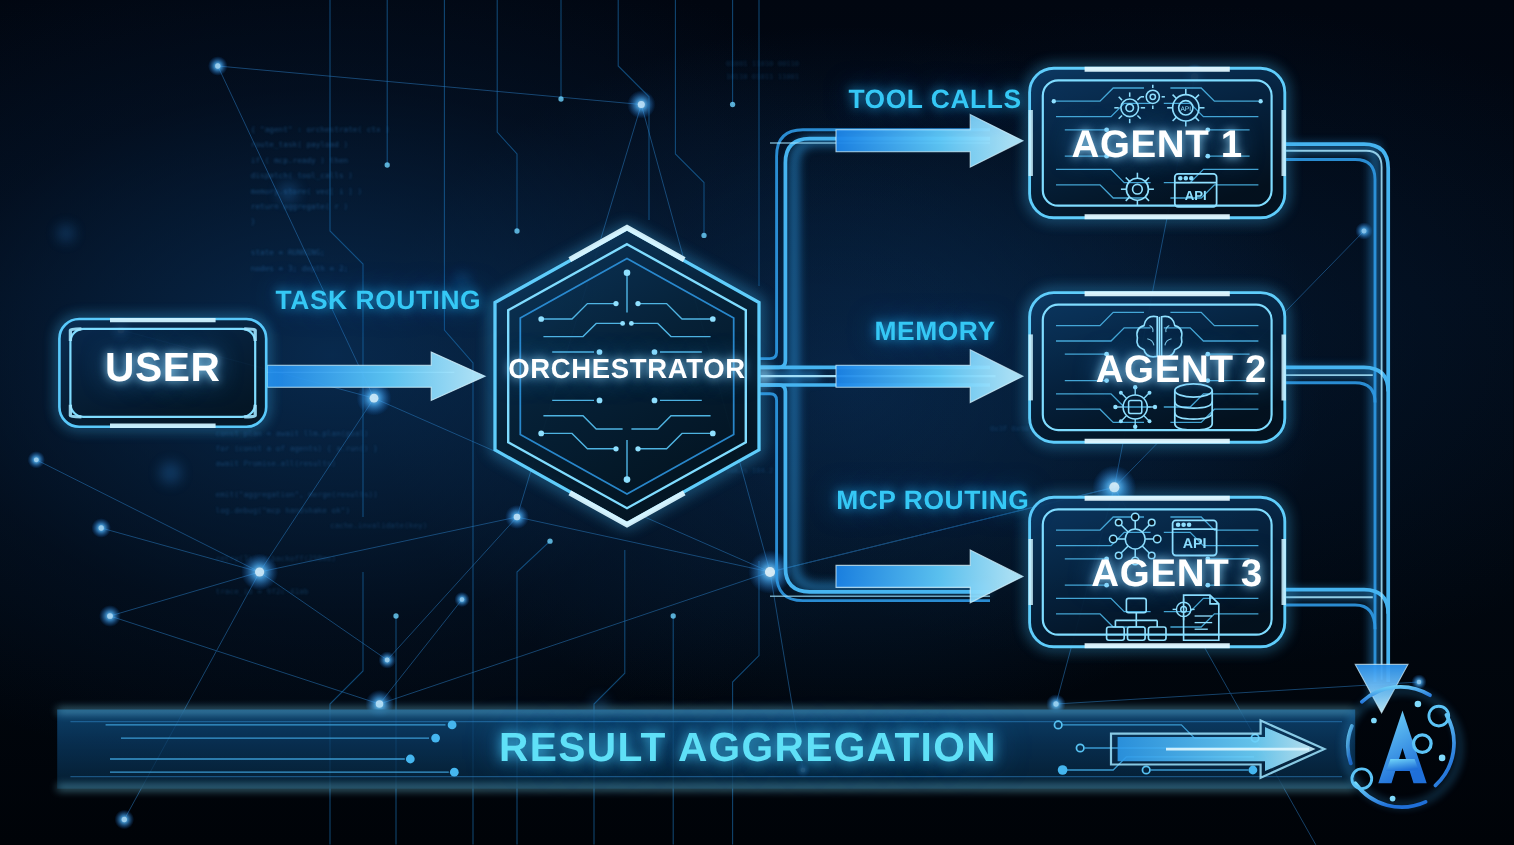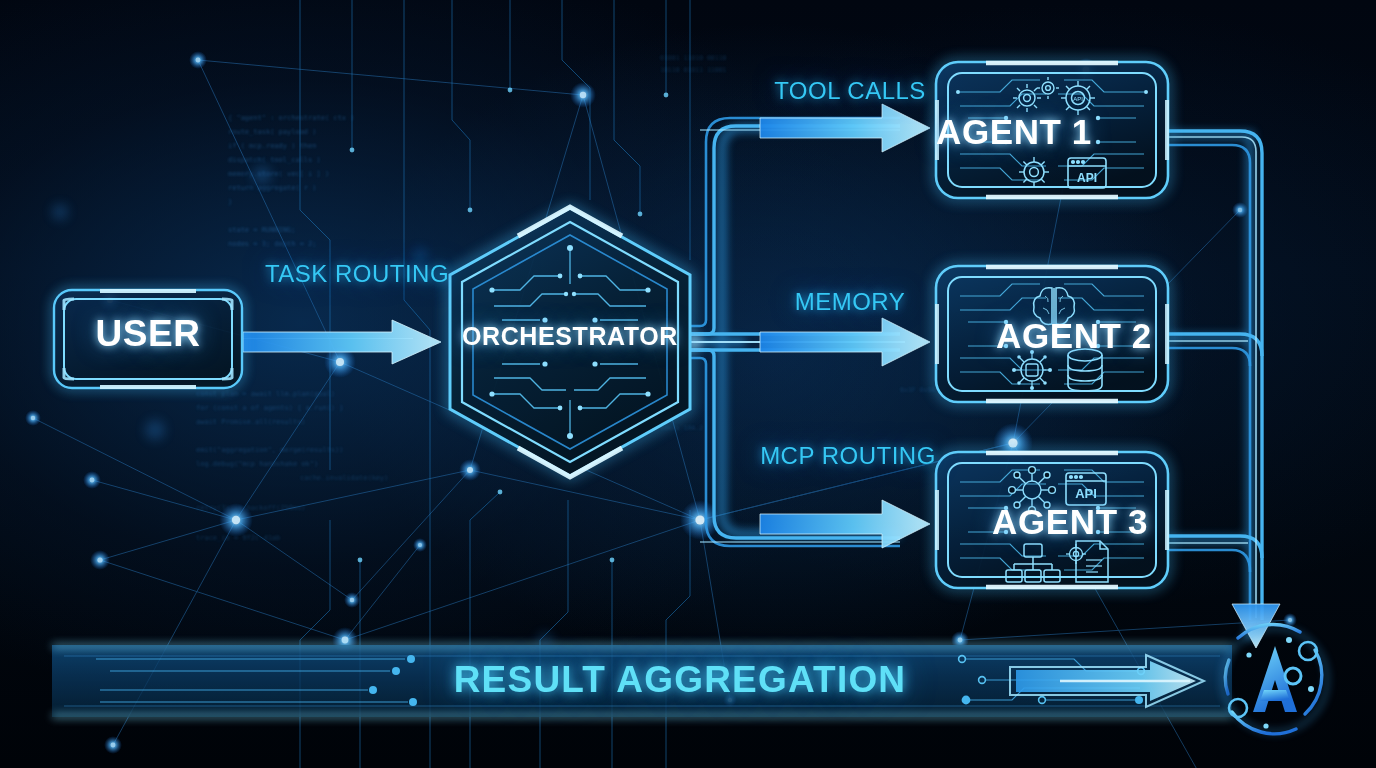--- a/index.html
+++ b/index.html
@@ -10,21 +10,21 @@
       radial-gradient(ellipse 60% 70% at 22% 42%, rgba(10,52,96,.75) 0%, rgba(6,28,56,.35) 45%, rgba(0,0,0,0) 72%),
       radial-gradient(ellipse 45% 60% at 56% 45%, rgba(12,60,110,.55) 0%, rgba(0,0,0,0) 70%),
       radial-gradient(ellipse 50% 55% at 78% 40%, rgba(6,34,66,.45) 0%, rgba(0,0,0,0) 72%),
       linear-gradient(180deg,#010610 0%,#020a16 35%,#01070f 70%,#000308 100%);
   }
 
   .layer{position:absolute;inset:0;}
   svg.layer{display:block;}
 
   .lbl{position:absolute;color:#35c8f5;letter-spacing:.5px;
-       font-weight:400;text-align:center;line-height:1.02;
+       font-weight:700;text-align:center;line-height:1.02;
        text-shadow:0 0 10px rgba(40,170,235,.85),0 0 24px rgba(30,140,220,.6);
        white-space:pre-line;}
 
   .nodetext{position:absolute;color:#ffffff;font-weight:700;letter-spacing:.6px;
             text-shadow:0 0 9px rgba(150,220,255,.95),0 0 22px rgba(60,160,240,.7);}
 
   .aggtext{position:absolute;color:#5fe0f7;font-weight:700;letter-spacing:1.2px;
            text-shadow:0 0 12px rgba(70,200,245,.95),0 0 30px rgba(40,150,230,.65);}
 </style>
 </head>
@@ -650,25 +650,25 @@
             <circle cx="1076" cy="554" r="2.6"></circle>
           <path d="M1076,547.5 L1076,544"></path>
             <path d="M1076,560.5 L1076,564"></path>
           <path d="M1069.5,554 L1066,554"></path>
             <path d="M1082.5,554 L1086,554"></path>
         </g>
       </g>
     </g>
   </svg>
 
-  <div class="nodetext" style="left:936px;top:112px;width:232px;text-align:left;font-size:35px;">AGENT 1</div>
+  <div class="nodetext" style="left:936px;top:112px;width:232px;text-align:center;font-size:35px;">AGENT 1</div>
   <div class="nodetext" style="left:958px;top:316px;width:232px;text-align:center;font-size:35px;">AGENT 2</div>
   <div class="nodetext" style="left:936px;top:502px;width:212px;text-align:right;font-size:35px;">AGENT 3</div>
 
-  <div class="lbl" style="left:262px;top:262px;width:190px;font-size:24px;">TASK ROUTING</div>
+  <div class="lbl" style="left:249px;top:262px;width:190px;font-size:24px;">TASK ROUTING</div>
   <div class="lbl" style="left:740px;top:79px;width:220px;font-size:24px;">TOOL CALLS</div>
   <div class="lbl" style="left:740px;top:290px;width:220px;font-size:24px;">MEMORY</div>
   <div class="lbl" style="left:748px;top:444px;width:200px;font-size:24px;">MCP ROUTING</div>
 
   <svg class="layer" viewBox="0 0 1376 768" width="1376" height="768">
     <defs>
       <linearGradient id="aggFill" x1="0" y1="0" x2="0" y2="1">
         <stop offset="0%" stop-color="#0e4a7a" stop-opacity=".85"></stop>
         <stop offset="45%" stop-color="#0a3a63" stop-opacity=".75"></stop>
         <stop offset="100%" stop-color="#052338" stop-opacity=".8"></stop>

